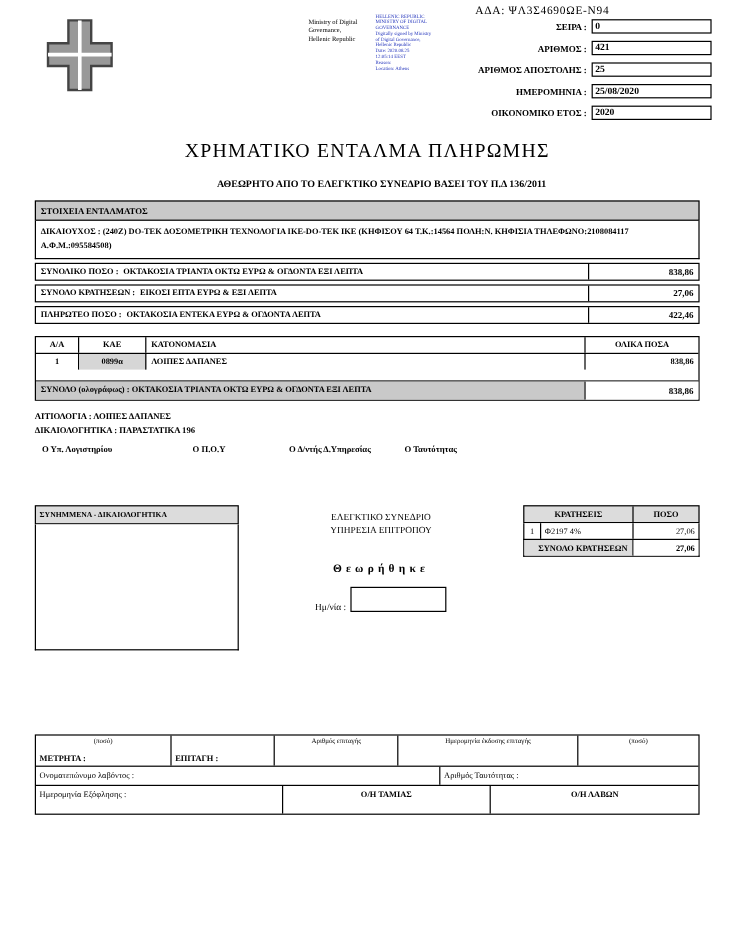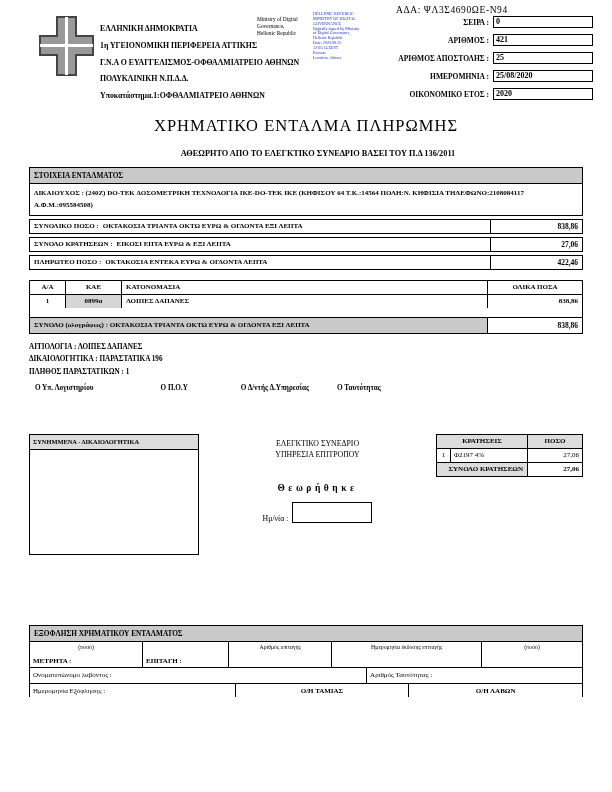--- a/index.html
+++ b/index.html
@@ -98,27 +98,20 @@
     <div class="ada">ΑΔΑ: ΨΛ3Σ4690ΩΕ-Ν94</div>
 
     <div class="logo">
       <svg width="57" height="62" viewBox="0 0 57 62">
         <path d="M19 2 H38 V21 H55 V40 H38 V60 H19 V40 H2 V21 H19 Z" fill="#999999" stroke="#444444" stroke-width="2"></path>
         <line x1="28.5" y1="2" x2="28.5" y2="60" stroke="#ffffff" stroke-width="3"></line>
         <line x1="2" y1="30.5" x2="55" y2="30.5" stroke="#ffffff" stroke-width="3"></line>
       </svg>
     </div>
 
-    <div class="org">
-      <div>ΕΛΛΗΝΙΚΗ ΔΗΜΟΚΡΑΤΙΑ</div>
-      <div>1η ΥΓΕΙΟΝΟΜΙΚΗ ΠΕΡΙΦΕΡΕΙΑ ΑΤΤΙΚΗΣ</div>
-      <div>Γ.Ν.Α Ο ΕΥΑΓΓΕΛΙΣΜΟΣ-ΟΦΘΑΛΜΙΑΤΡΕΙΟ ΑΘΗΝΩΝ</div>
-      <div>ΠΟΛΥΚΛΙΝΙΚΗ Ν.Π.Δ.Δ.</div>
-      <div>Υποκατάστημα.1:ΟΦΘΑΛΜΙΑΤΡΕΙΟ ΑΘΗΝΩΝ</div>
-    </div>
 
     <div class="stamp-name">
       <div>Ministry of Digital</div>
       <div>Governance,</div>
       <div>Hellenic Republic</div>
     </div>
 
     <div class="stamp-sig">
       <div>HELLENIC REPUBLIC</div>
       <div>MINISTRY OF DIGITAL</div>
@@ -205,21 +198,20 @@
       <div class="kae-spacer"></div>
       <div class="kae-total">
         <div class="kae-total-label">ΣΥΝΟΛΟ (ολογράφως) : ΟΚΤΑΚΟΣΙΑ ΤΡΙΑΝΤΑ ΟΚΤΩ ΕΥΡΩ &amp; ΟΓΔΟΝΤΑ ΕΞΙ ΛΕΠΤΑ</div>
         <div class="kae-total-amt">838,86</div>
       </div>
     </div>
 
     <div class="details">
       <div>ΑΙΤΙΟΛΟΓΙΑ : ΛΟΙΠΕΣ ΔΑΠΑΝΕΣ</div>
       <div>ΔΙΚΑΙΟΛΟΓΗΤΙΚΑ : ΠΑΡΑΣΤΑΤΙΚΑ 196</div>
-      <div>ΠΛΗΘΟΣ ΠΑΡΑΣΤΑΤΙΚΩΝ : 1</div>
     </div>
 
     <div class="signatories">
       <span class="sig-1">Ο Υπ. Λογιστηρίου</span>
       <span class="sig-2">Ο Π.Ο.Υ</span>
       <span class="sig-3">Ο Δ/ντής Δ.Υπηρεσίας</span>
       <span class="sig-4">Ο Ταυτότητας</span>
     </div>
   </div>
 
@@ -250,21 +242,20 @@
         <div class="ded-amt">27,06</div>
       </div>
       <div class="ded-total">
         <div class="ded-total-label">ΣΥΝΟΛΟ ΚΡΑΤΗΣΕΩΝ</div>
         <div class="ded-total-amt">27,06</div>
       </div>
     </div>
   </div>
 
   <div class="payment">
-    <div class="payment-title">ΕΞΟΦΛΗΣΗ ΧΡΗΜΑΤΙΚΟΥ ΕΝΤΑΛΜΑΤΟΣ</div>
     <div class="pr1">
       <div class="p-cash">
         <div class="p-hint">(ποσό)</div>
         <div class="p-lab">ΜΕΤΡΗΤΑ :</div>
       </div>
       <div class="p-check">
         <div class="p-lab">ΕΠΙΤΑΓΗ :</div>
       </div>
       <div class="p-num">
         <div class="p-hint">Αριθμός επιταγής</div>

